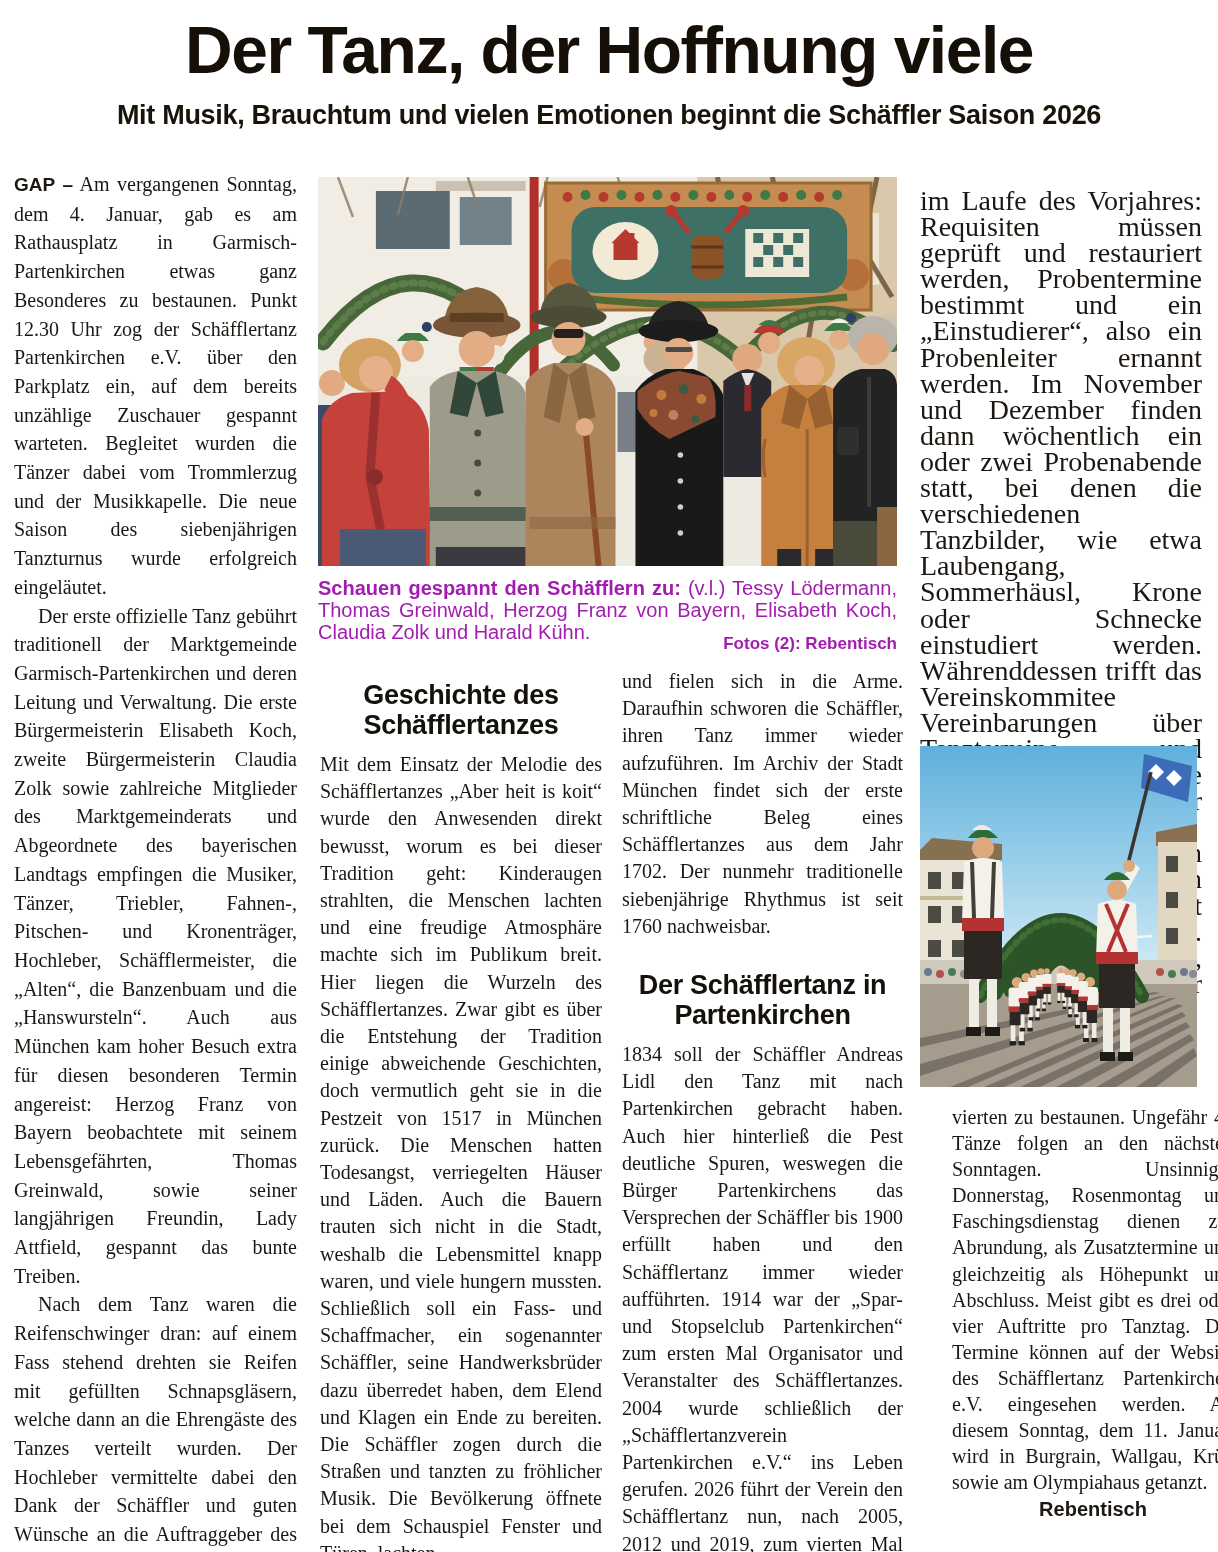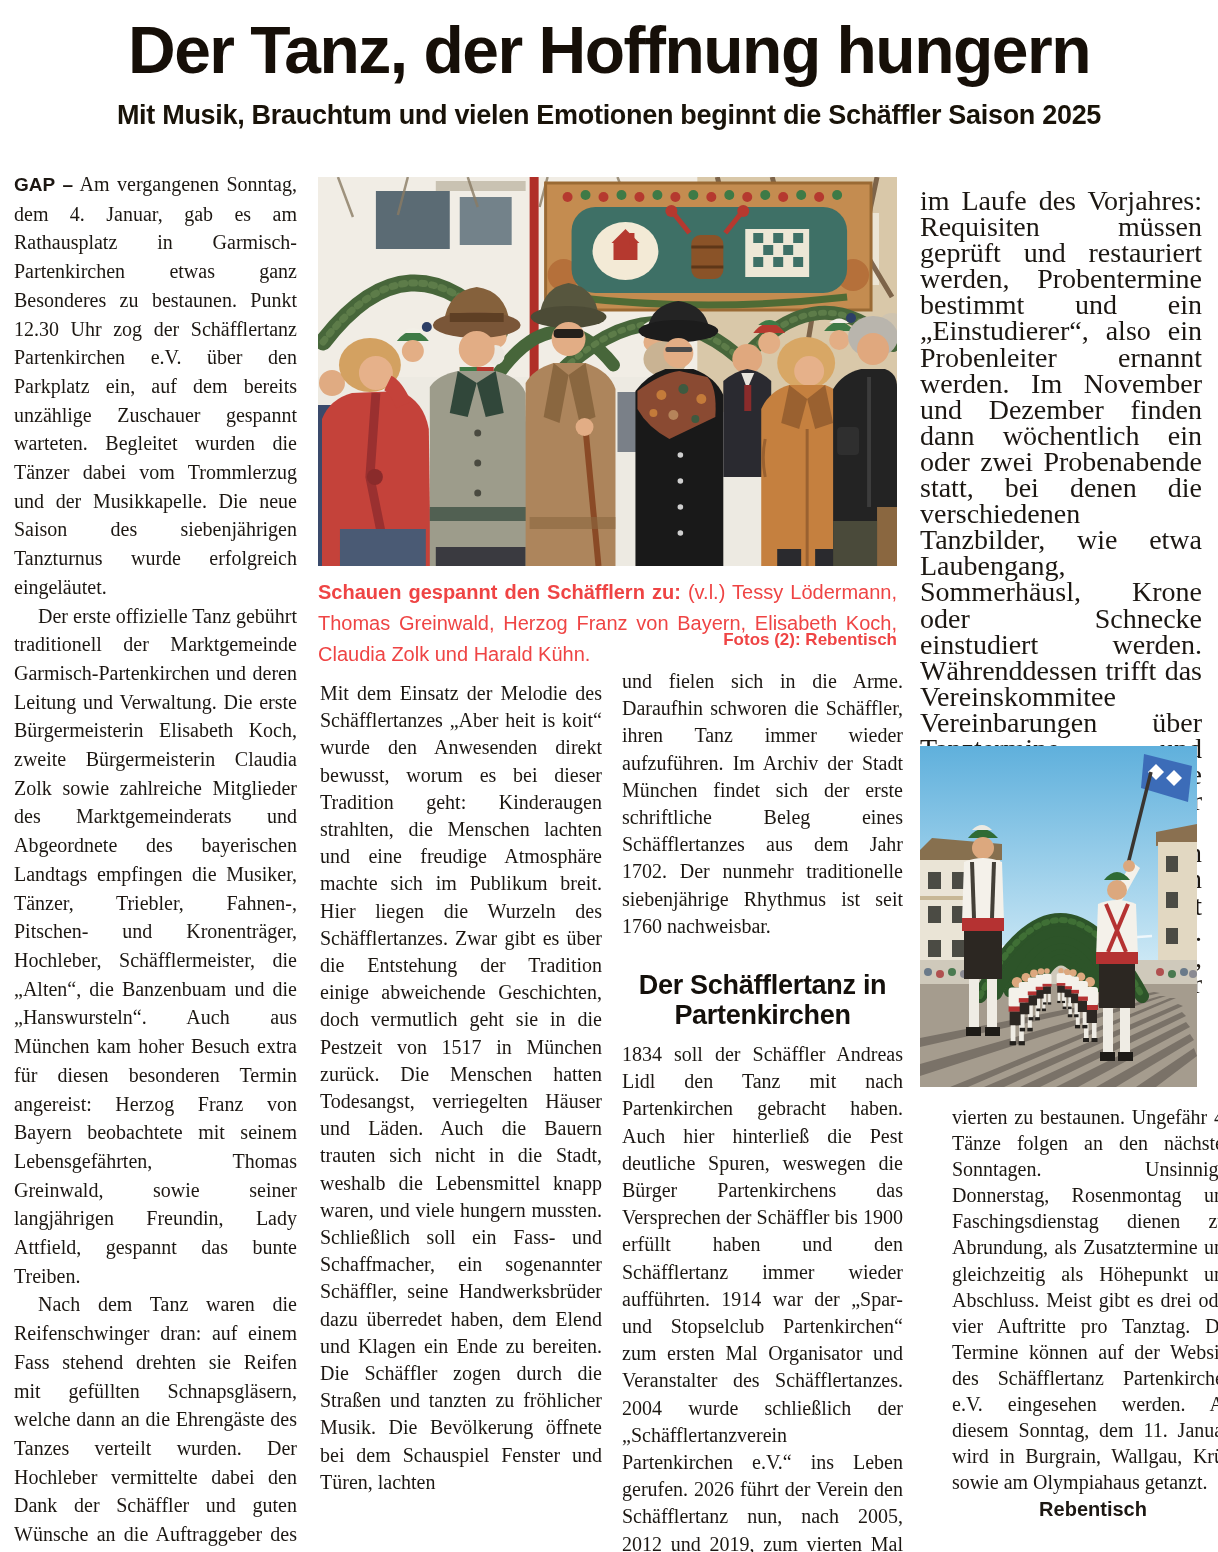--- a/index.html
+++ b/index.html
@@ -31,37 +31,37 @@
     font-size:27px; line-height:30px; text-align:center;
     letter-spacing:-0.3px; margin:0 0 11px 0; color:#14100b;
   }
   .col3 h2.xhead { margin-top:30px; }
   figure { margin:0; position:absolute; }
   .main-photo { left:318px; top:177px; width:579px; height:389px; }
   .secondary-photo { left:920px; top:746px; width:277px; height:341px; }
   figure svg { display:block; }
   .caption {
     position:absolute; left:318px; top:577px; width:579px; height:82px;
-    font-family:"Liberation Sans", sans-serif; font-size:20px; line-height:31px;
-    text-align:justify; color:#ef4444;
+    font-family:"Liberation Sans", sans-serif; font-size:20px; line-height:22px;
+    text-align:justify; color:#a21caf;
   }
   .caption .cap-lead { font-weight:bold; }
   .caption .credit { position:absolute; right:0; bottom:4px; font-weight:bold; font-size:17px;margin-top:14px; }
   .signature {
     font-family:"Liberation Sans", sans-serif; font-weight:bold;
     font-size:20px; text-align:center; margin-top:1px;
   }
 </style>
 </head>
 <body>
 
 <div class="page">
 
-  <h1 class="headline">Der Tanz, der Hoffnung hungern</h1>
-  <div class="subhead">Mit Musik, Brauchtum und vielen Emotionen beginnt die Schäffler Saison 2025</div>
+  <h1 class="headline">Der Tanz, der Hoffnung viele</h1>
+  <div class="subhead">Mit Musik, Brauchtum und vielen Emotionen beginnt die Schäffler Saison 2026</div>
 
   <div class="col col1">
     <p>
       <span class="lead-in">GAP –</span>
       <span>Am vergangenen Sonntag, dem 4. Januar, gab es am Rathausplatz in Garmisch-Partenkirchen etwas ganz Besonderes zu bestaunen. Punkt 12.30 Uhr zog der Schäfflertanz Partenkirchen e.V. über den Parkplatz ein, auf dem bereits unzählige Zuschauer gespannt warteten. Begleitet wurden die Tänzer dabei vom Trommlerzug und der Musikkapelle. Die neue Saison des siebenjährigen Tanzturnus wurde erfolgreich eingeläutet.</span>
     </p>
     <p class="indent">Der erste offizielle Tanz gebührt traditionell der Marktgemeinde Garmisch-Partenkirchen und deren Leitung und Verwaltung. Die erste Bürgermeisterin Elisabeth Koch, zweite Bürgermeisterin Claudia Zolk sowie zahlreiche Mitglieder des Marktgemeinderats und Abgeordnete des bayerischen Landtags empfingen die Musiker, Tänzer, Triebler, Fahnen-, Pitschen- und Kronenträger, Hochleber, Schäfflermeister, die „Alten“, die Banzenbuam und die „Hanswursteln“. Auch aus München kam hoher Besuch extra für diesen besonderen Termin angereist: Herzog Franz von Bayern beobachtete mit seinem Lebensgefährten, Thomas Greinwald, sowie seiner langjährigen Freundin, Lady Attfield, gespannt das bunte Treiben.</p>
     <p class="indent">Nach dem Tanz waren die Reifenschwinger dran: auf einem Fass stehend drehten sie Reifen mit gefüllten Schnapsgläsern, welche dann an die Ehrengäste des Tanzes verteilt wurden. Der Hochleber vermittelte dabei den Dank der Schäffler und guten Wünsche an die Auftraggeber des Tanzes sowie die zahlreichen Gäste. Danach zogen Musikkapelle, Trommlerzug und Schäfflertanz weiter zum nächsten Tanzort.</p>
   </div>
 
@@ -277,20 +277,21 @@
     </svg>
   </figure>
 
   <div class="caption">
     <span class="cap-lead">Schauen gespannt den Schäfflern zu:</span>
     <span>(v.l.) Tessy Lödermann, Thomas Greinwald, Herzog Franz von Bayern, Elisabeth Koch, Claudia Zolk und Harald Kühn.</span>
     <span class="credit">Fotos (2): Rebentisch</span>
   </div>
 
   <div class="col col2">
+    <h2 class="xhead">Geschichte des Schäfflertanzes</h2>
     <p>Mit dem Einsatz der Melodie des Schäfflertanzes „Aber heit is koit“ wurde den Anwesenden direkt bewusst, worum es bei dieser Tradition geht: Kinderaugen strahlten, die Menschen lachten und eine freudige Atmosphäre machte sich im Publikum breit. Hier liegen die Wurzeln des Schäfflertanzes. Zwar gibt es über die Entstehung der Tradition einige abweichende Geschichten, doch vermutlich geht sie in die Pestzeit von 1517 in München zurück. Die Menschen hatten Todesangst, verriegelten Häuser und Läden. Auch die Bauern trauten sich nicht in die Stadt, weshalb die Lebensmittel knapp waren, und viele hungern mussten. Schließlich soll ein Fass- und Schaffmacher, ein sogenannter Schäffler, seine Handwerksbrüder dazu überredet haben, dem Elend und Klagen ein Ende zu bereiten. Die Schäffler zogen durch die Straßen und tanzten zu fröhlicher Musik. Die Bevölkerung öffnete bei dem Schauspiel Fenster und Türen, lachten</p>
   </div>
 
   <div class="col col3">
     <p>und fielen sich in die Arme. Daraufhin schworen die Schäffler, ihren Tanz immer wieder aufzuführen. Im Archiv der Stadt München findet sich der erste schriftliche Beleg eines Schäfflertanzes aus dem Jahr 1702. Der nunmehr traditionelle siebenjährige Rhythmus ist seit 1760 nachweisbar.</p>
     <h2 class="xhead">Der Schäfflertanz in Partenkirchen</h2>
     <p>1834 soll der Schäffler Andreas Lidl den Tanz mit nach Partenkirchen gebracht haben. Auch hier hinterließ die Pest deutliche Spuren, weswegen die Bürger Partenkirchens das Versprechen der Schäffler bis 1900 erfüllt haben und den Schäfflertanz immer wieder aufführten. 1914 war der „Spar- und Stopselclub Partenkirchen“ zum ersten Mal Organisator und Veranstalter des Schäfflertanzes. 2004 wurde schließlich der „Schäfflertanzverein Partenkirchen e.V.“ ins Leben gerufen. 2026 führt der Verein den Schäfflertanz nun, nach 2005, 2012 und 2019, zum vierten Mal durch. Die Vorbereitungen für den Schäfflertanz beginnen bereits</p>
   </div>
 
   <div class="col col4a">

